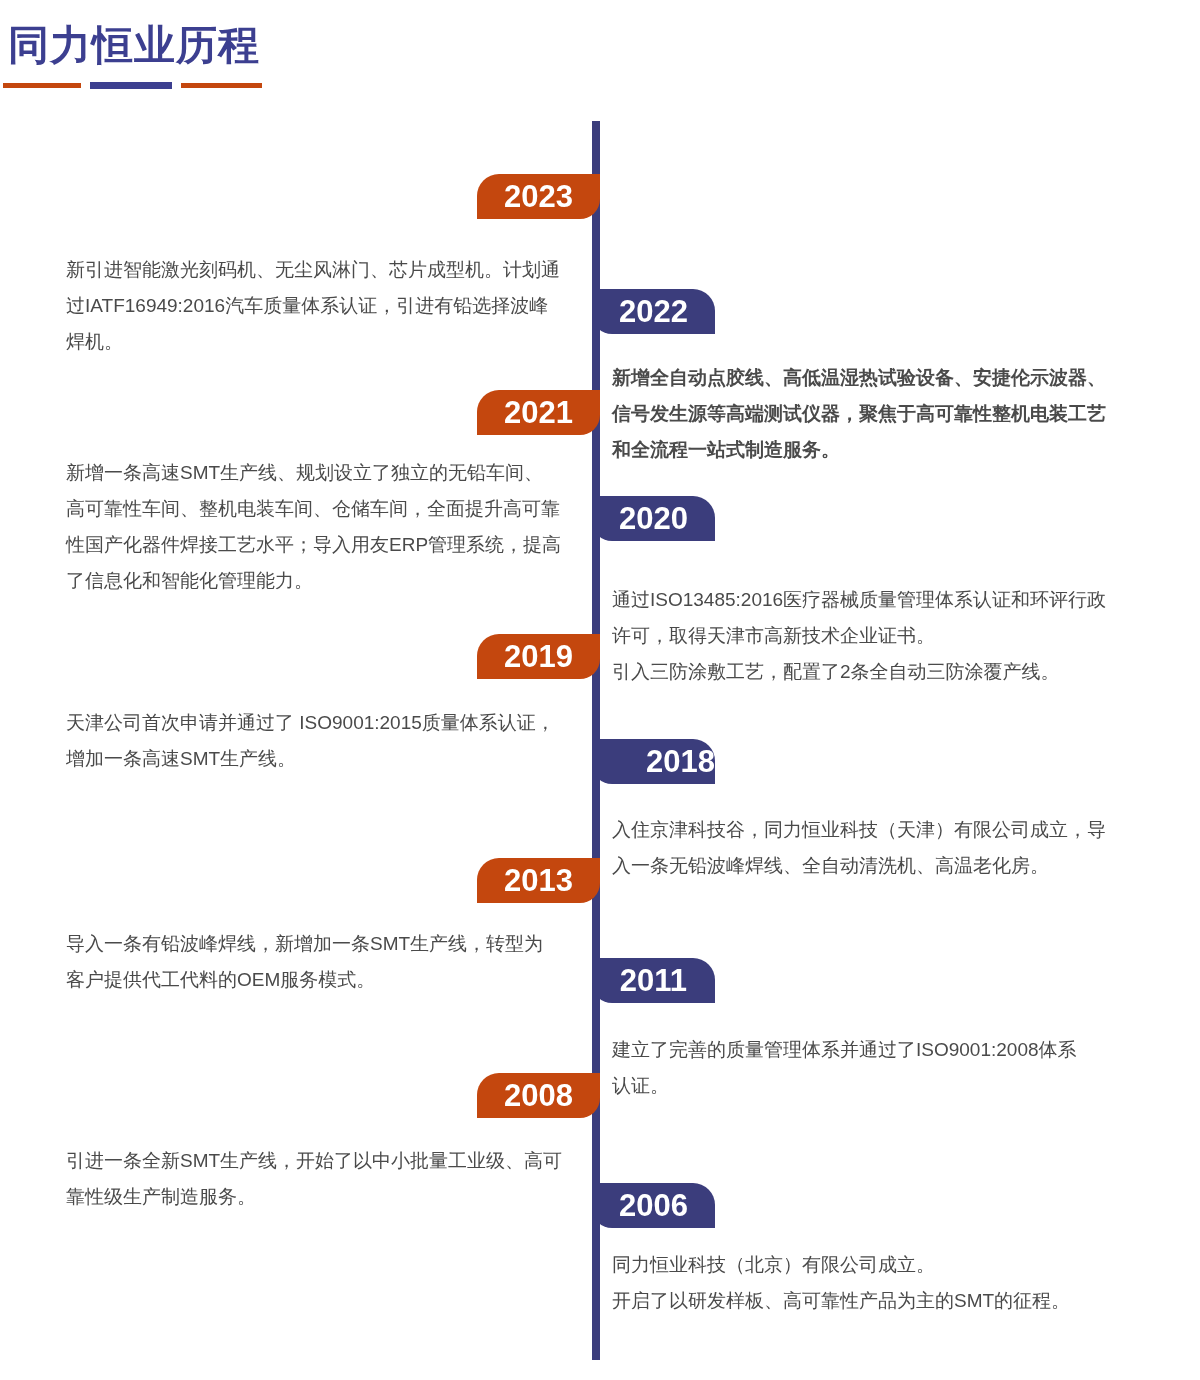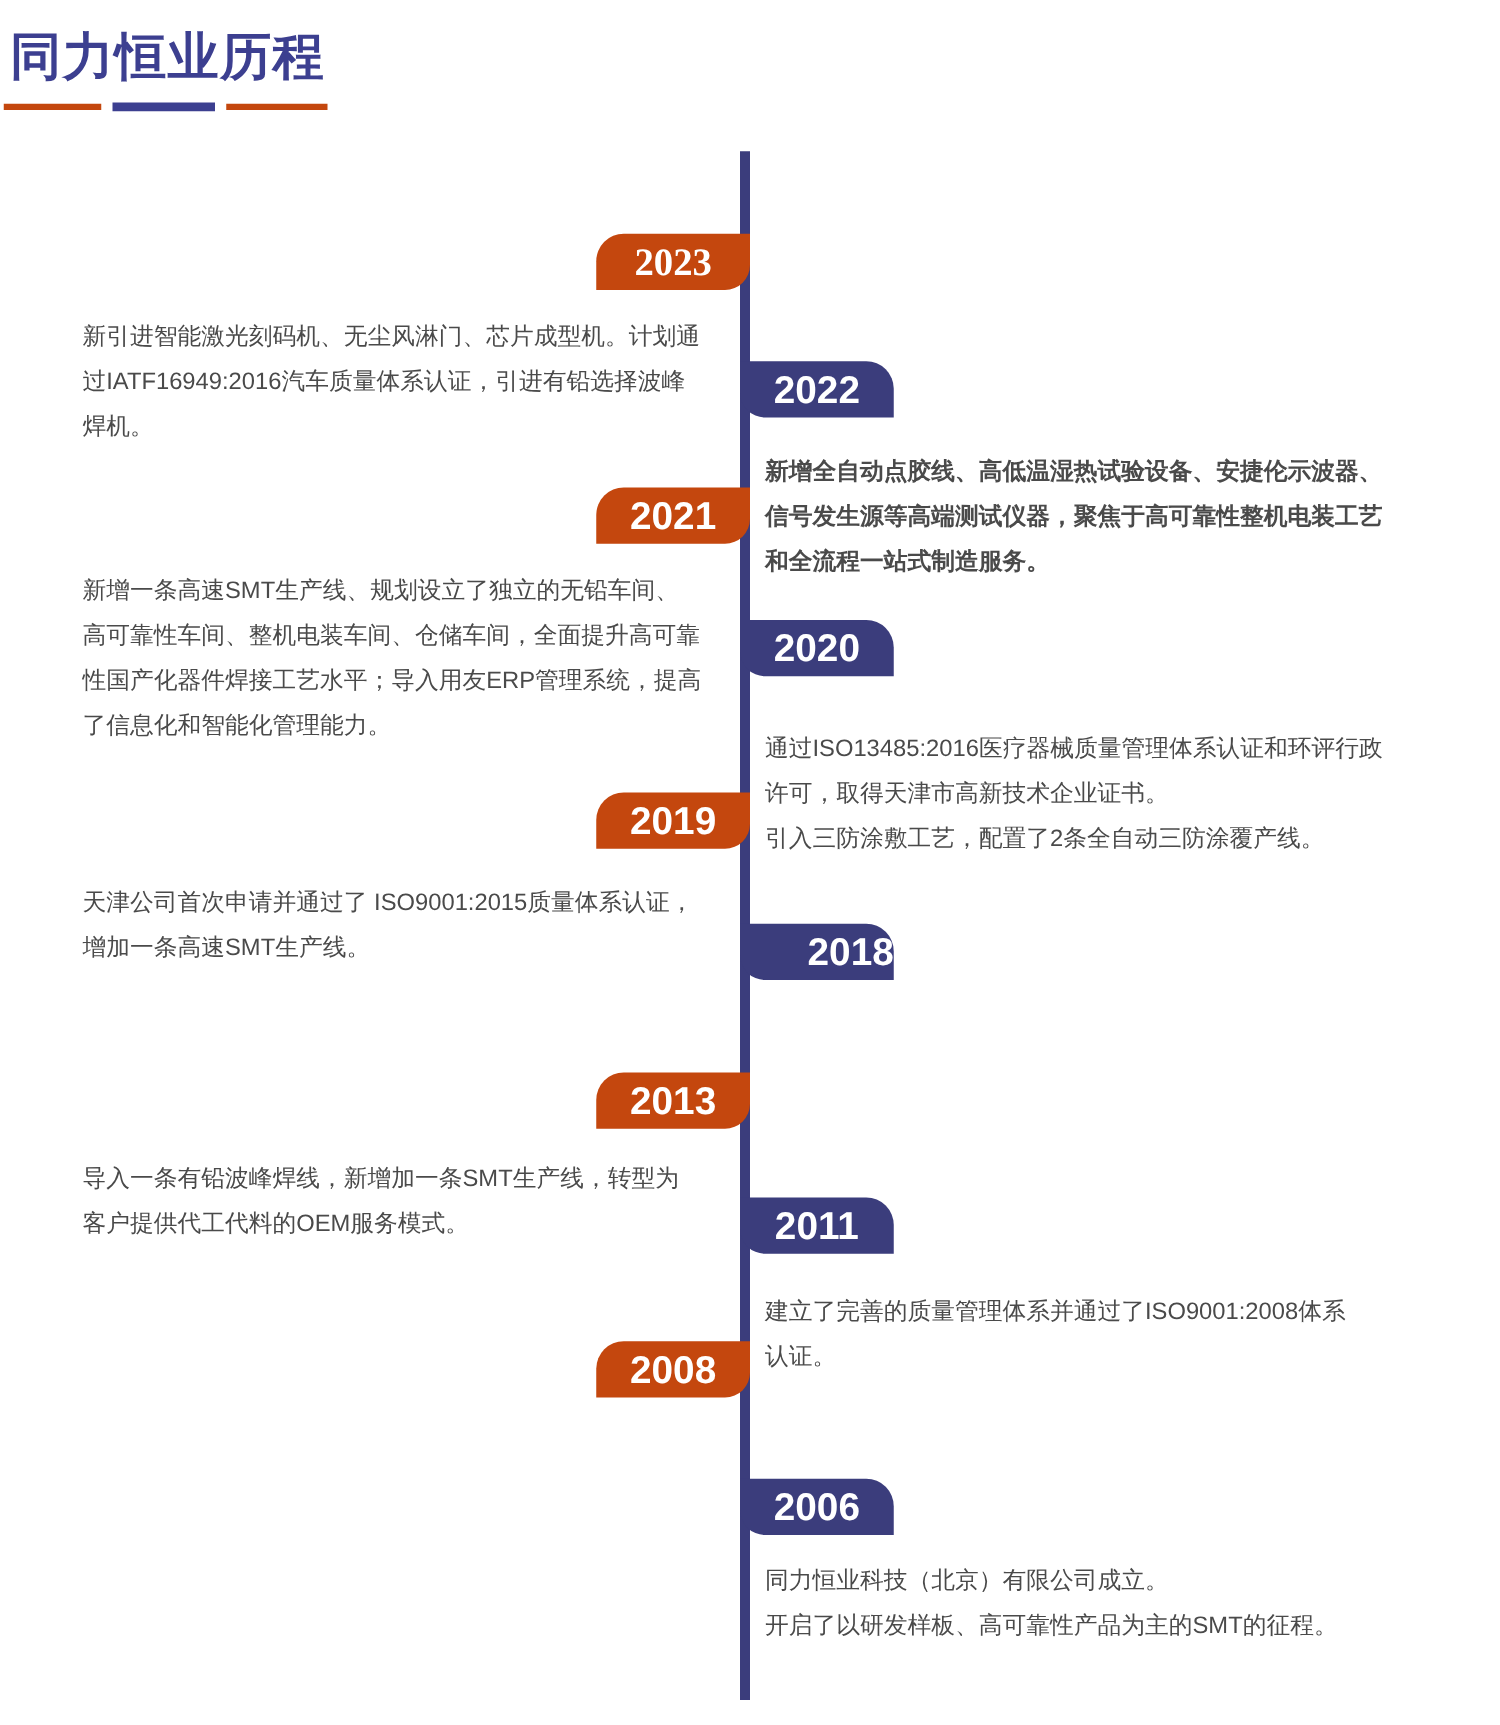--- a/index.html
+++ b/index.html
@@ -54,21 +54,21 @@
   .tag.left{
     background:var(--orange);
     border-radius:22px 0 20px 0;
     left:477px;
   }
   .tag.right{
     background:var(--purple);
     border-radius:0 22px 0 20px;
     left:592px;
   }
-  #tag-0{top:187px;font-family:Liberation Serif, serif;}
+  #tag-0{top:174px;}
   #tag-1{top:289px;}
   #tag-2{top:390px;}
   #tag-3{top:496px;}
   #tag-4{top:634px;}
   #tag-5{top:739px;text-align:right;}
   #tag-6{top:858px;}
   #tag-7{top:958px;}
   #tag-8{top:1073px;}
   #tag-9{top:1183px;}
 
@@ -128,20 +128,24 @@
 和全流程一站式制造服务。</div>
   <div class="txt left" id="txt-2">新增一条高速SMT生产线、规划设立了独立的无铅车间、
 高可靠性车间、整机电装车间、仓储车间，全面提升高可靠
 性国产化器件焊接工艺水平；导入用友ERP管理系统，提高
 了信息化和智能化管理能力。</div>
   <div class="txt right" id="txt-3">通过ISO13485:2016医疗器械质量管理体系认证和环评行政
 许可，取得天津市高新技术企业证书。
 引入三防涂敷工艺，配置了2条全自动三防涂覆产线。</div>
   <div class="txt left" id="txt-4">天津公司首次申请并通过了 ISO9001:2015质量体系认证，
 增加一条高速SMT生产线。</div>
+  <div class="txt right" id="txt-5">入住京津科技谷，同力恒业科技（天津）有限公司成立，导
+入一条无铅波峰焊线、全自动清洗机、高温老化房。</div>
   <div class="txt left" id="txt-6">导入一条有铅波峰焊线，新增加一条SMT生产线，转型为
 客户提供代工代料的OEM服务模式。</div>
   <div class="txt right" id="txt-7">建立了完善的质量管理体系并通过了ISO9001:2008体系
 认证。</div>
+  <div class="txt left" id="txt-8">引进一条全新SMT生产线，开始了以中小批量工业级、高可
+靠性级生产制造服务。</div>
   <div class="txt right" id="txt-9">同力恒业科技（北京）有限公司成立。
 开启了以研发样板、高可靠性产品为主的SMT的征程。</div>
 
 </div>
 
 </body></html>

